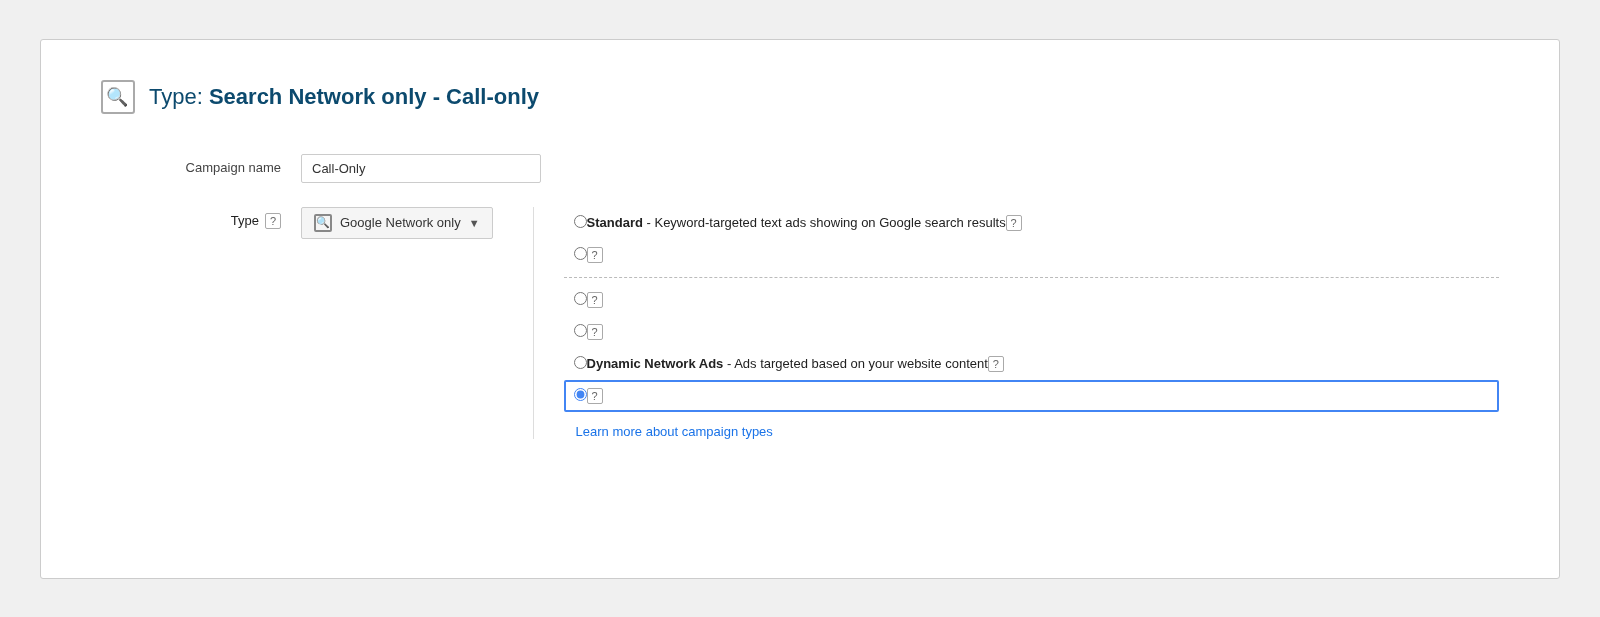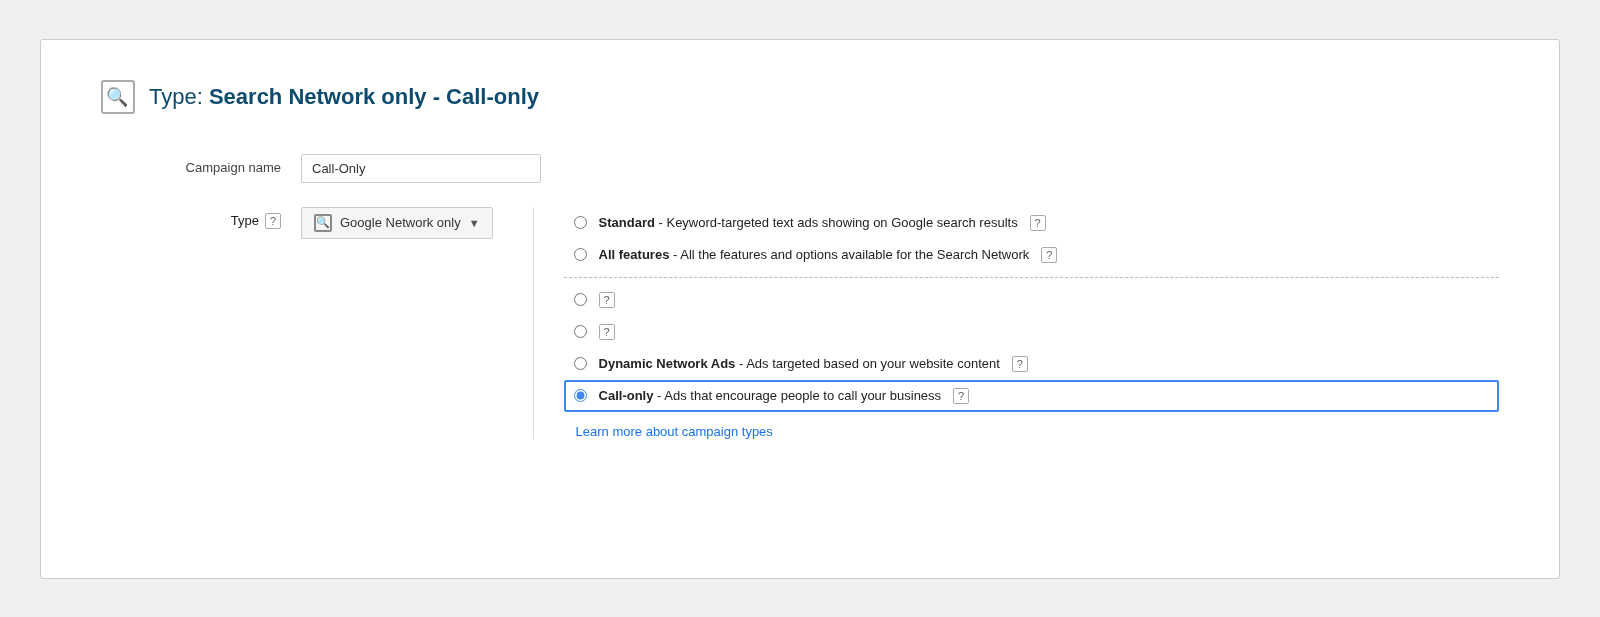--- a/index.html
+++ b/index.html
@@ -153,22 +153,22 @@
 
     .options-panel {
       margin-left: 40px;
       flex: 1;
       border-left: 1px solid #ddd;
       padding-left: 30px;
     }
 
     .option-item {
       display: flex;
-      align-items: center;
-      gap: 12px;
+      align-items: flex-start;
+      gap: 0;
       padding: 8px 10px;
       cursor: pointer;
     }
 
     .option-item.selected {
       border: 2px solid #4285f4;
       border-radius: 2px;
       padding: 6px 8px;
     }
 
@@ -249,23 +249,20 @@
           <label class="option-item">
             <input type="radio" name="campaign-type" style="">
             <span class="option-text">
               <strong>Standard</strong> - Keyword-targeted text ads showing on Google search results
             </span>
             <span class="help-icon">?</span>
           </label>
 
           <label class="option-item">
             <input type="radio" name="campaign-type" style="">
-            <span class="option-text">
-              <strong>All features</strong> - All the features and options available for the Search Network
-            </span>
             <span class="help-icon">?</span>
           </label>
         </div>
 
         <hr class="divider-dashed">
 
         <div class="option-group-bottom">
           <label class="option-item">
             <input type="radio" name="campaign-type" style="">
             <span class="help-icon">?</span>
@@ -279,23 +276,20 @@
           <label class="option-item">
             <input type="radio" name="campaign-type" style="">
             <span class="option-text">
               <strong>Dynamic Network Ads</strong> - Ads targeted based on your website content
             </span>
             <span class="help-icon">?</span>
           </label>
 
           <label class="option-item selected">
             <input type="radio" name="campaign-type" checked="" style="">
-            <span class="option-text">
-              <strong>Call-only</strong> - Ads that encourage people to call your business
-            </span>
             <span class="help-icon">?</span>
           </label>
         </div>
 
         <a class="learn-more-link" href="#">Learn more about campaign types</a>
 
       </div>
     </div>
 
   </div>

